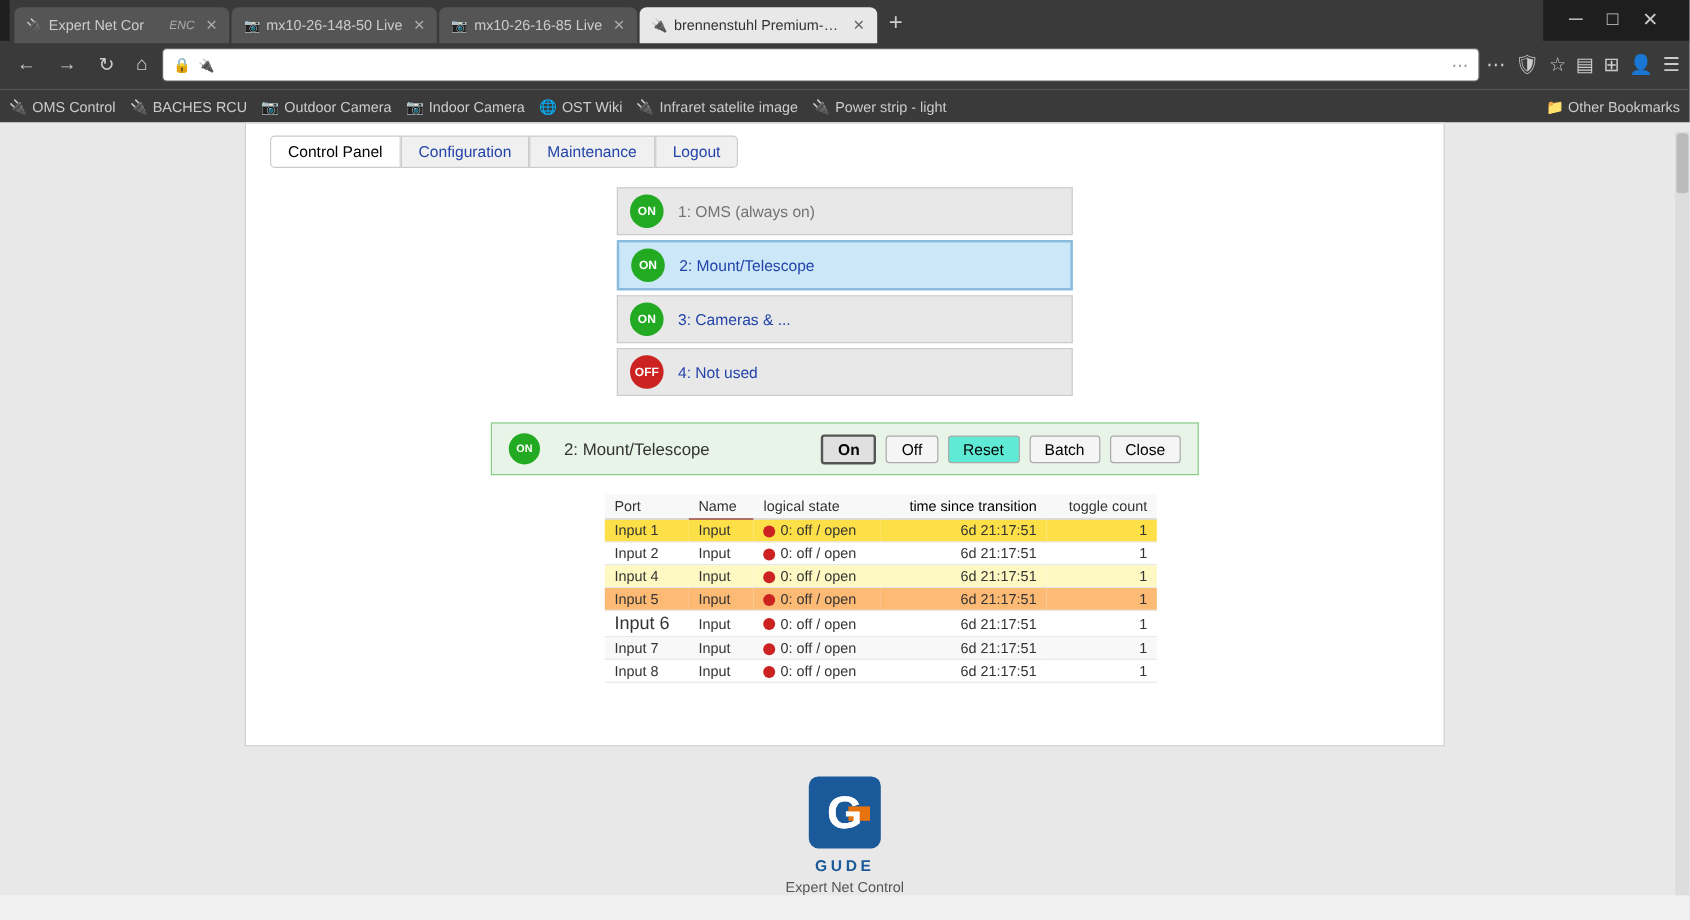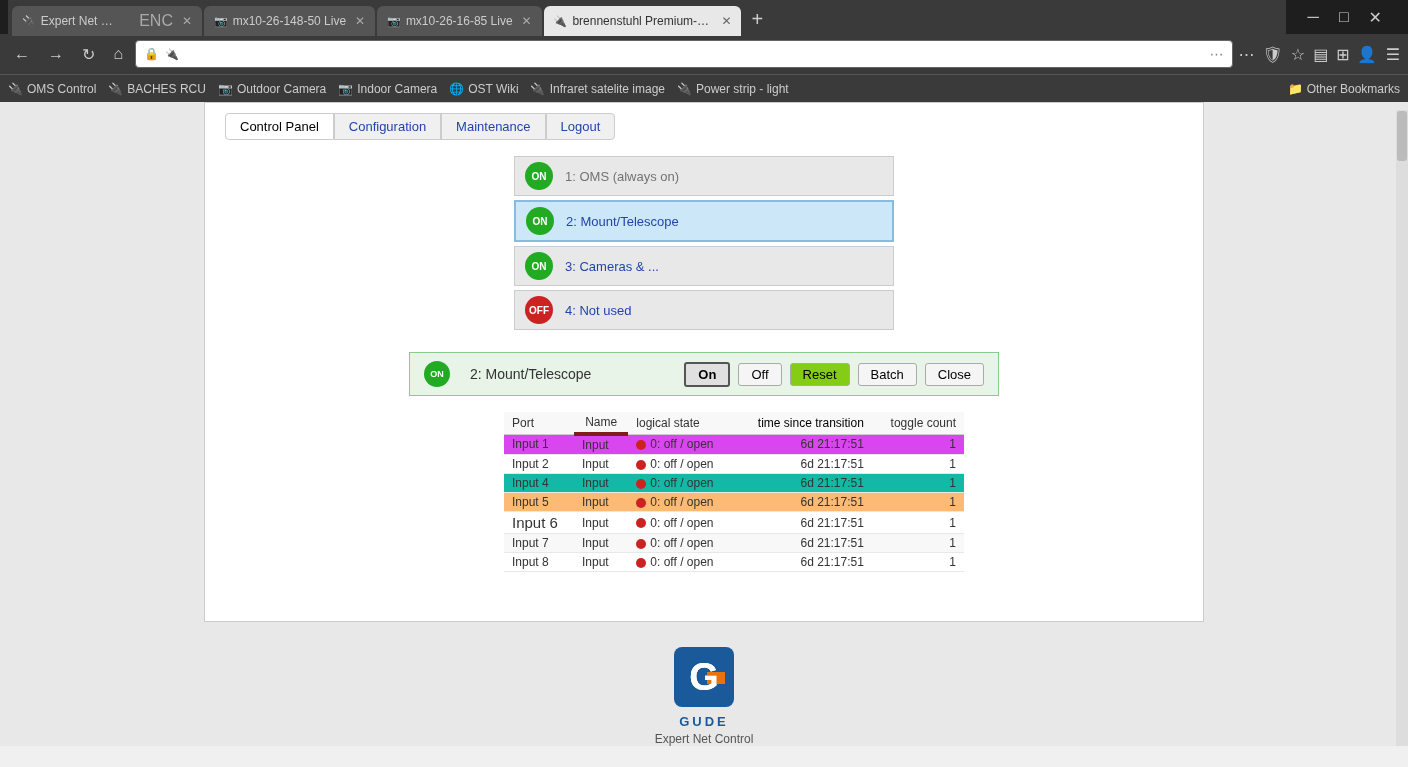--- a/index.html
+++ b/index.html
@@ -75,21 +75,21 @@
 <div class="page-with-scroll">
 
   <div class="browser-chrome">
 
     <div class="title-bar">
       <div class="tab-bar" style="flex:1; display:flex; align-items:flex-end; padding-top:4px; gap:2px;">
 
         <div class="tab inactive" style="background:#555; color:#ccc; font-size:12px; display:flex; align-items:center; padding:0 10px; height:30px; border-radius:6px 6px 0 0; gap:5px; max-width:190px;">
           <span style="font-size:11px;">🔌</span>
           <span style="overflow:hidden;white-space:nowrap;text-overflow:ellipsis;max-width:120px;">Expert Net Cor</span>
-          <span style="font-size:16px; margin-left:16px; color:#aaa;">ENC</span>
+          <span style="font-size:10px; margin-left:16px; color:#aaa;font-style:italic;">ENC</span>
           <span style="margin-left:4px; color:#aaa;">✕</span>
         </div>
 
         <div class="tab inactive" style="background:#555; color:#ccc; font-size:12px; display:flex; align-items:center; padding:0 10px; height:30px; border-radius:6px 6px 0 0; gap:5px; max-width:190px;">
           <span style="font-size:11px;">📷</span>
           <span style="overflow:hidden;white-space:nowrap;text-overflow:ellipsis;max-width:120px;">mx10-26-148-50 Live</span>
           <span style="margin-left:4px; color:#aaa;">✕</span>
         </div>
 
         <div class="tab inactive" style="background:#555; color:#ccc; font-size:12px; display:flex; align-items:center; padding:0 10px; height:30px; border-radius:6px 6px 0 0; gap:5px; max-width:190px;">
@@ -200,52 +200,52 @@
           <div class="status-circle off">OFF</div>
           <span style="color:#2244aa; font-size:13px;">4: Not used</span>
         </div>
       </div>
 
       <div class="outlet-control" style="display:flex; align-items:center; gap:8px; background:#e8f4e8; border:1px solid #88cc88; padding:8px 14px; margin: 16px auto; width:590px;">
         <div class="status-circle on" style="width:26px; height:26px; font-size:9px;">ON</div>
         <span class="outlet-control-name" style="font-size:14px; color:#333; flex:1;">2: Mount/Telescope</span>
         <button class="control-btn active" style="padding:3px 12px; border:2px solid #555; background:#e0e0e0; font-size:13px; cursor:pointer; border-radius:3px;">On</button>
         <button class="control-btn" style="padding:3px 12px; border:1px solid #aaa; background:#f5f5f5; font-size:13px; cursor:pointer; border-radius:3px;">Off</button>
-        <button class="control-btn" style="padding:3px 12px; border:1px solid #aaa; background:#84cc16; font-size:13px; cursor:pointer; border-radius:3px;">Reset</button>
+        <button class="control-btn" style="padding:3px 12px; border:1px solid #aaa; background:#5eead4; font-size:13px; cursor:pointer; border-radius:3px;">Reset</button>
         <button class="control-btn" style="padding:3px 12px; border:1px solid #aaa; background:#f5f5f5; font-size:13px; cursor:pointer; border-radius:3px;">Batch</button>
         <button class="control-btn" style="padding:3px 12px; border:1px solid #aaa; background:#f5f5f5; font-size:13px; cursor:pointer; border-radius:3px;">Close</button>
       </div>
 
       <div style="display:flex; justify-content:center;">
         <table class="port-table" style="border-collapse:collapse; width:460px;">
           <thead>
             <tr>
               <th style="text-align:left; padding:3px 8px; font-size:12px; font-weight:normal; color:#333; border-bottom:1px solid #ccc;">Port</th>
-              <th style="text-align:center; padding:3px 8px; font-size:12px; font-weight:normal; color:#333; border-bottom:4px solid #7f1d1d;">Name</th>
+              <th style="text-align:left; padding:3px 8px; font-size:12px; font-weight:normal; color:#333; border-bottom:1px solid #7f1d1d;">Name</th>
               <th style="text-align:left; padding:3px 8px; font-size:12px; font-weight:normal; color:#333; border-bottom:1px solid #ccc;">logical state</th>
               <th style="text-align:right; padding:3px 8px; font-size:12px; font-weight:normal; color:#000000; border-bottom:1px solid #ccc;">time since transition</th>
               <th style="text-align:right; padding:3px 8px; font-size:12px; font-weight:normal; color:#333; border-bottom:1px solid #ccc;">toggle count</th>
             </tr>
           </thead>
           <tbody id="port-table-body">
-          <tr style="background: #d946ef;">
+          <tr style="background: #fde047;">
       <td style="padding:2px 8px; font-size:12px;">Input 1</td>
       <td style="padding:2px 8px; font-size:12px;">Input</td>
       <td style="padding:2px 8px; font-size:12px;"><span style="display:inline-block;width:10px;height:10px;border-radius:50%;background:#cc2222;margin-right:4px;vertical-align:middle;"></span>0: off / open</td>
       <td style="padding:2px 8px; font-size:12px; text-align:right;">6d 21:17:51</td>
       <td style="padding:2px 8px; font-size:12px; text-align:right;">1</td>
     </tr>
               <tr style="background: rgb(255, 255, 255);">
       <td style="padding:2px 8px; font-size:12px;">Input 2</td>
       <td style="padding:2px 8px; font-size:12px;">Input</td>
       <td style="padding:2px 8px; font-size:12px;"><span style="display:inline-block;width:10px;height:10px;border-radius:50%;background:#cc2222;margin-right:4px;vertical-align:middle;"></span>0: off / open</td>
       <td style="padding:2px 8px; font-size:12px; text-align:right;">6d 21:17:51</td>
       <td style="padding:2px 8px; font-size:12px; text-align:right;">1</td>
     </tr>
-              <tr style="background: #14b8a6;">
+              <tr style="background: #fef9c3;">
       <td style="padding:2px 8px; font-size:12px;">Input 4</td>
       <td style="padding:2px 8px; font-size:12px;">Input</td>
       <td style="padding:2px 8px; font-size:12px;"><span style="display:inline-block;width:10px;height:10px;border-radius:50%;background:#cc2222;margin-right:4px;vertical-align:middle;"></span>0: off / open</td>
       <td style="padding:2px 8px; font-size:12px; text-align:right;">6d 21:17:51</td>
       <td style="padding:2px 8px; font-size:12px; text-align:right;">1</td>
     </tr>
               <tr style="background: #fdba74;">
       <td style="padding:2px 8px; font-size:12px;">Input 5</td>
       <td style="padding:2px 8px; font-size:12px;">Input</td>
       <td style="padding:2px 8px; font-size:12px;"><span style="display:inline-block;width:10px;height:10px;border-radius:50%;background:#cc2222;margin-right:4px;vertical-align:middle;"></span>0: off / open</td>

